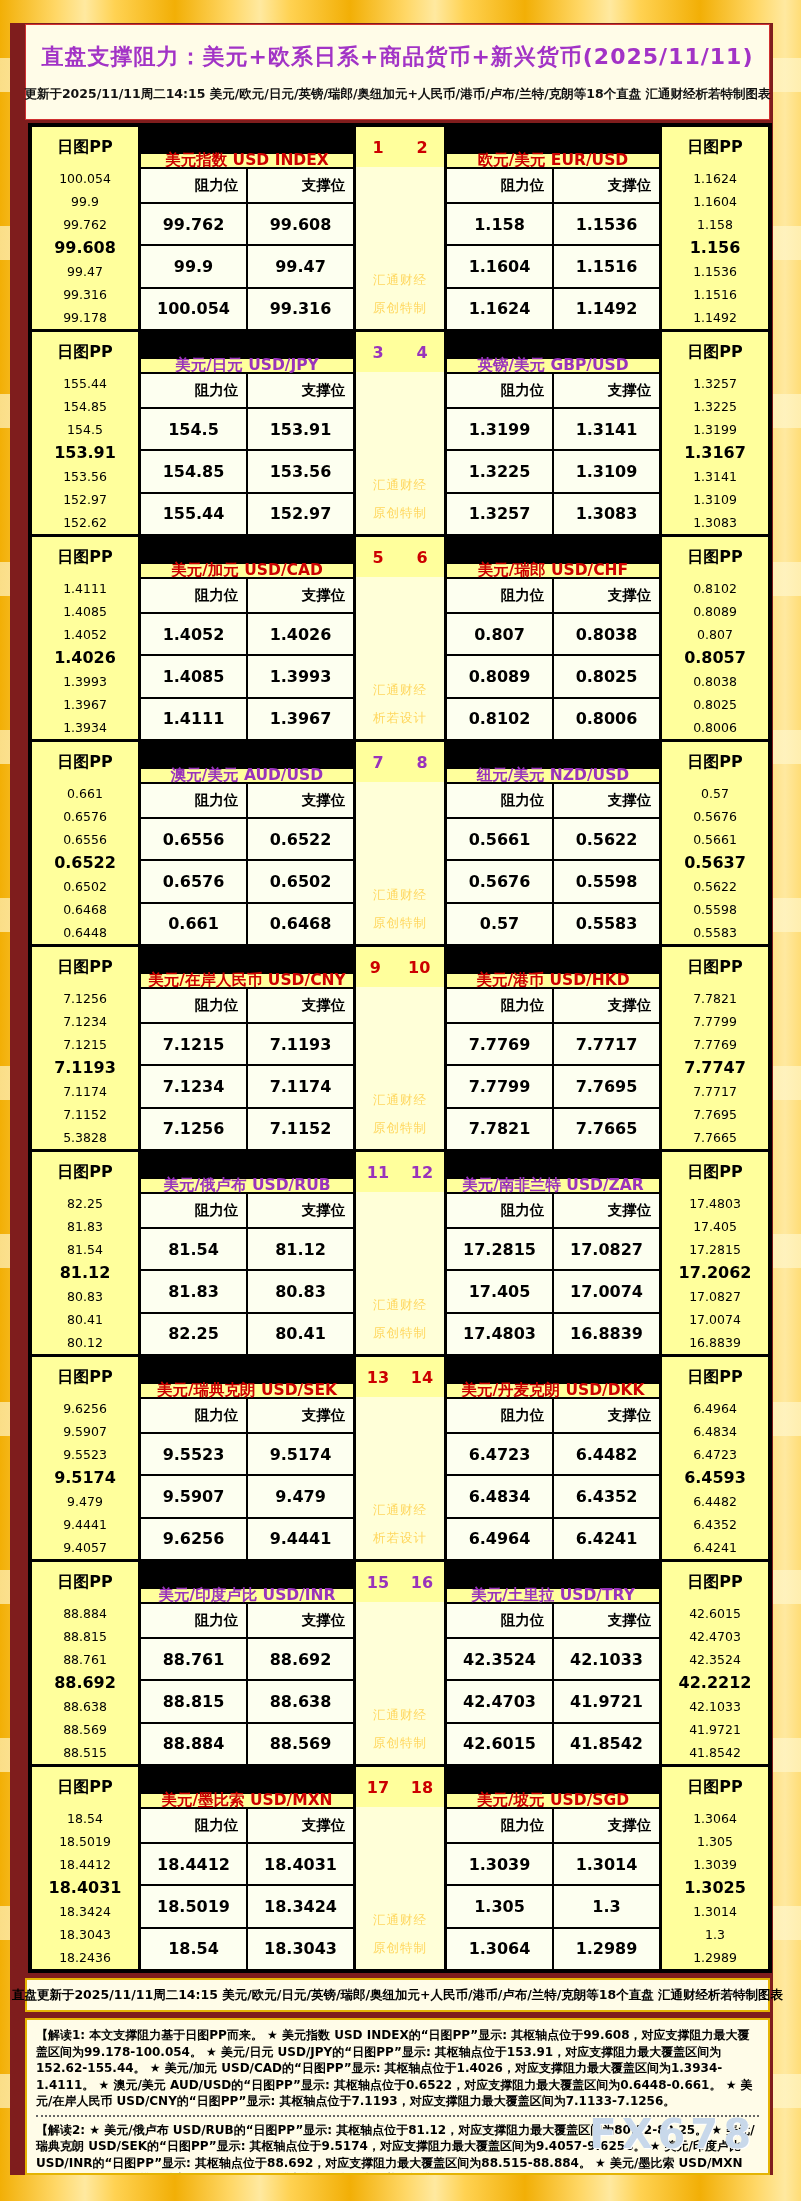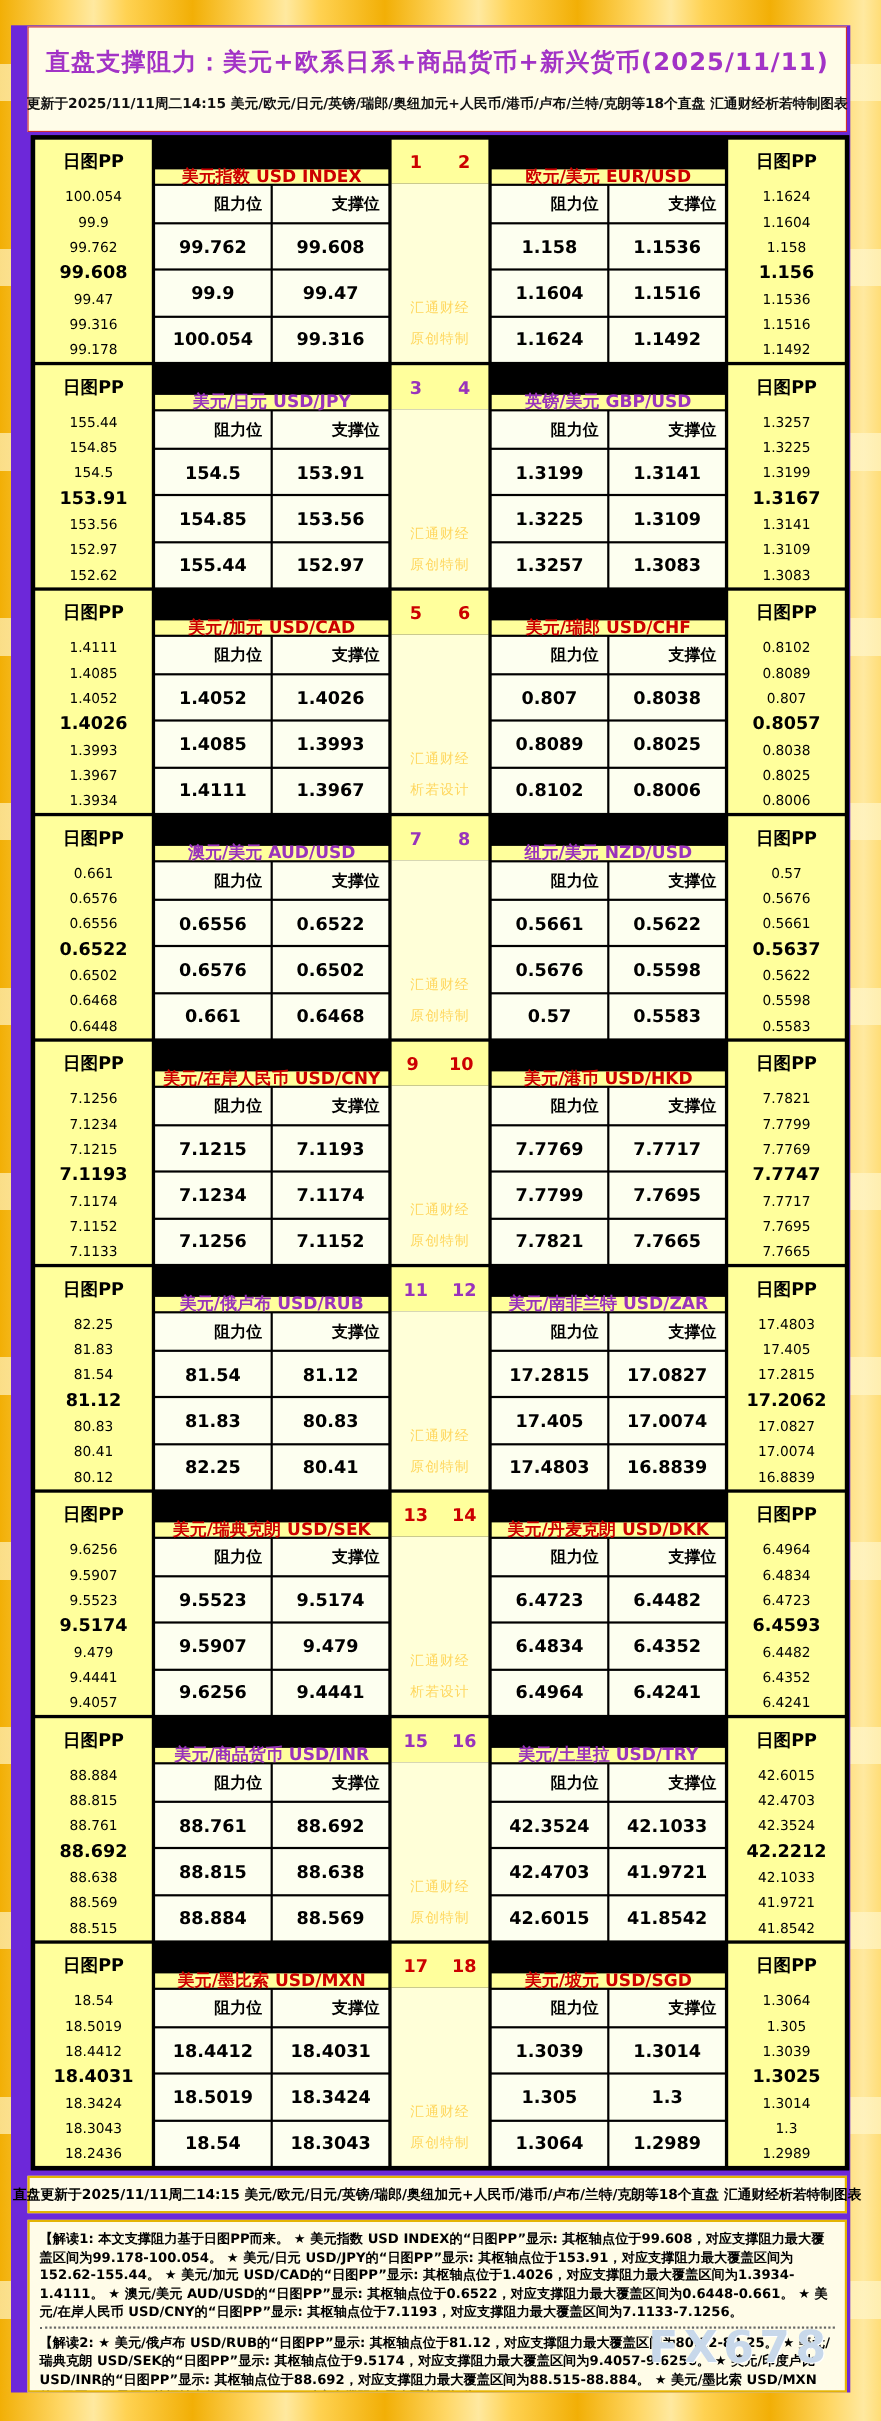--- a/index.html
+++ b/index.html
@@ -8,21 +8,21 @@
     position: relative;
     overflow: hidden;
     font-family: "DejaVu Sans", sans-serif;
     background:
       repeating-linear-gradient(180deg, rgba(255,248,214,0) 0 58px, rgba(255,247,205,0.65) 58px 92px, rgba(255,248,214,0) 92px 168px),
       repeating-linear-gradient(90deg, #F2AF06 0px, #FFD765 55px, #FFE9A0 85px, #FFD252 115px, #F2AF06 175px);
   }
   .frame {
     position: absolute; left: 10px; top: 23px;
     width: 763px; height: 2152px;
-    background: #6d28d9;
+    background: #7f1d1d;
   }
   .title-box {
     margin: 1px 3px 0 15px; height: 96px;
     border: 1px solid #D03030; background: #FFFCE8;
     display: flex; flex-direction: column; align-items: center; justify-content: center; gap: 14px;
   }
   .title { font-size: 22px; font-weight: bold; color: #A233C6; letter-spacing: 1px; white-space: nowrap; }
   .subtitle { font-size: 12.5px; font-weight: bold; color: #111; white-space: nowrap; }
 
   .main-table {
@@ -340,21 +340,21 @@
   <div class="panel scheme-red">
 
     <div class="pp-col">
       <div class="pp-head">日图PP</div>
       <div class="pp-val">7.1256</div>
       <div class="pp-val">7.1234</div>
       <div class="pp-val">7.1215</div>
       <div class="pp-val pivot">7.1193</div>
       <div class="pp-val">7.1174</div>
       <div class="pp-val">7.1152</div>
-      <div class="pp-val">7.1133</div>
+      <div class="pp-val">5.3828</div>
     </div>
 
     <div class="pair">
       <div class="pair-head">美元/在岸人民币 USD/CNY</div>
       <div class="cell sub">阻力位</div>
       <div class="cell sub">支撑位</div>
       <div class="cell">7.1215</div>
       <div class="cell">7.1193</div>
       <div class="cell">7.1234</div>
       <div class="cell">7.1174</div>
@@ -527,21 +527,21 @@
       <div class="pp-val">88.884</div>
       <div class="pp-val">88.815</div>
       <div class="pp-val">88.761</div>
       <div class="pp-val pivot">88.692</div>
       <div class="pp-val">88.638</div>
       <div class="pp-val">88.569</div>
       <div class="pp-val">88.515</div>
     </div>
 
     <div class="pair">
-      <div class="pair-head">美元/商品货币 USD/INR</div>
+      <div class="pair-head">美元/印度卢比 USD/INR</div>
       <div class="cell sub">阻力位</div>
       <div class="cell sub">支撑位</div>
       <div class="cell">88.761</div>
       <div class="cell">88.692</div>
       <div class="cell">88.815</div>
       <div class="cell">88.638</div>
       <div class="cell">88.884</div>
       <div class="cell">88.569</div>
     </div>
 

